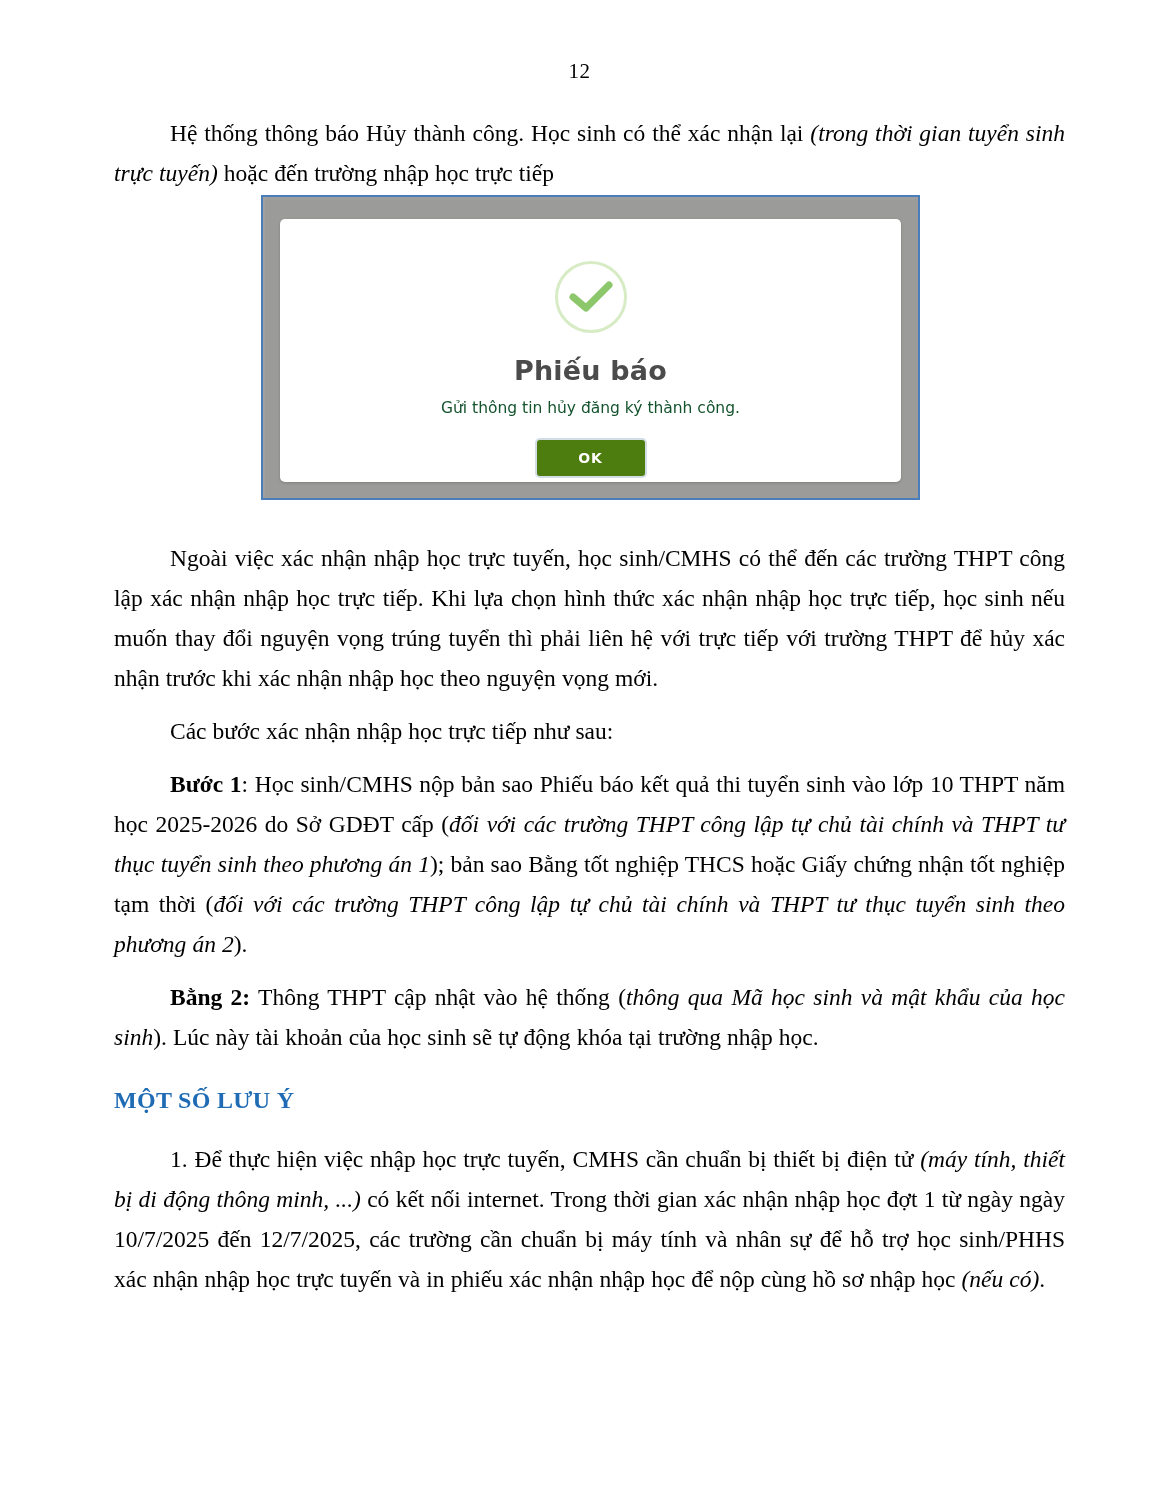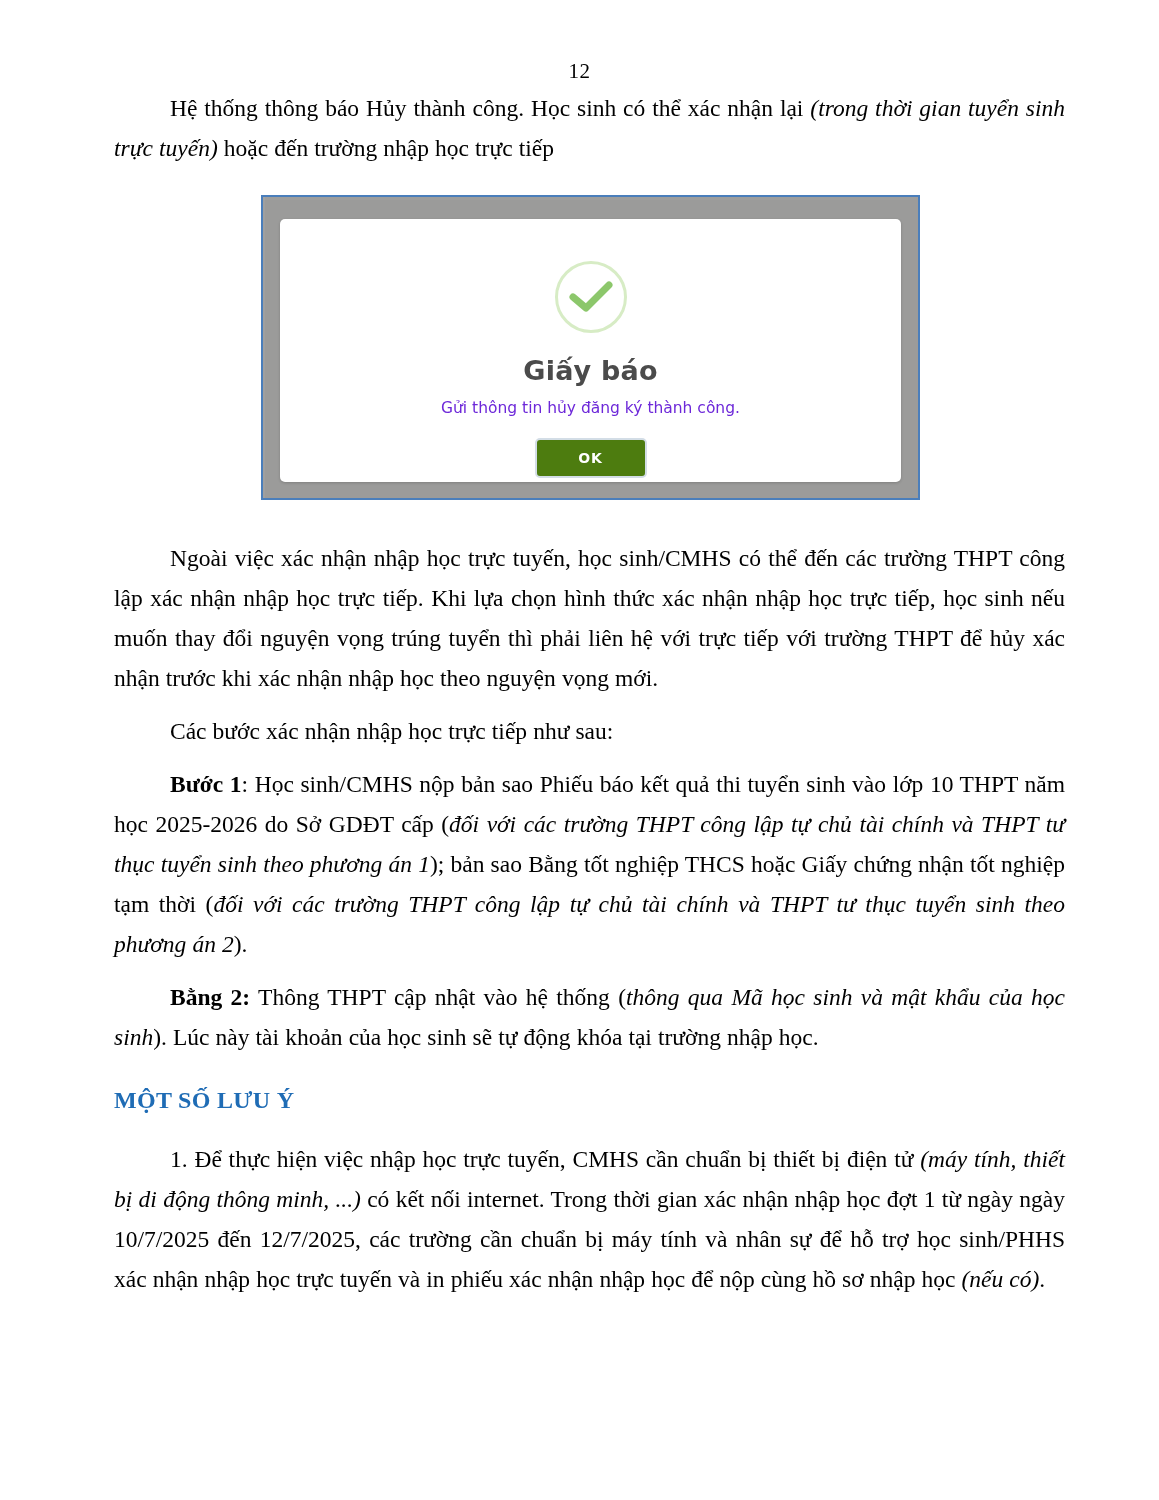--- a/index.html
+++ b/index.html
@@ -144,21 +144,21 @@
     font-size: 27px;
     font-weight: bold;
     color: #4b4b4b;
     letter-spacing: 0.2px;
     line-height: 32px;
   }
 
   .dlg-msg {
     margin-top: 11px;
     font-size: 15.5px;
-    color: #6d28d9;
+    color: #14532d;
     line-height: 20px;
   }
 
   .ok-button {
     margin-top: 20px;
     width: 112px;
     height: 40px;
     background: #4d7c0f;
     border: 2px solid #d3dde6;
     border-radius: 5px;
@@ -173,37 +173,37 @@
     cursor: pointer;
   }
 </style>
 </head>
 <body>
 
 <div class="page">
 
   <div class="page-number">12</div>
 
-  <div class="content" style="top:88px;">
+  <div class="content" style="top:113px;">
     <p class="para"><span>Hệ thống thông báo Hủy thành công. Học sinh có thể xác nhận lại </span><i>(trong thời gian tuyển sinh trực tuyến)</i><span> hoặc đến trường nhập học trực tiếp</span></p>
   </div>
 
   <div class="figure">
     <div class="figure-frame">
       <div class="backdrop-streaks"></div>
 
       <div class="dialog">
 
         <div class="check-circle">
           <svg width="48" height="40" viewBox="0 0 48 40" aria-hidden="true">
             <path d="M6 20 L19 31 L42 8" fill="none" stroke="#8cc76b" stroke-width="7" stroke-linecap="round" stroke-linejoin="round"></path>
           </svg>
         </div>
 
-        <div class="dlg-title">Giấy báo</div>
+        <div class="dlg-title">Phiếu báo</div>
         <div class="dlg-msg">Gửi thông tin hủy đăng ký thành công.</div>
 
         <div class="ok-button">OK</div>
 
       </div>
     </div>
   </div>
 
   <div class="content" style="top:516px;">
 

